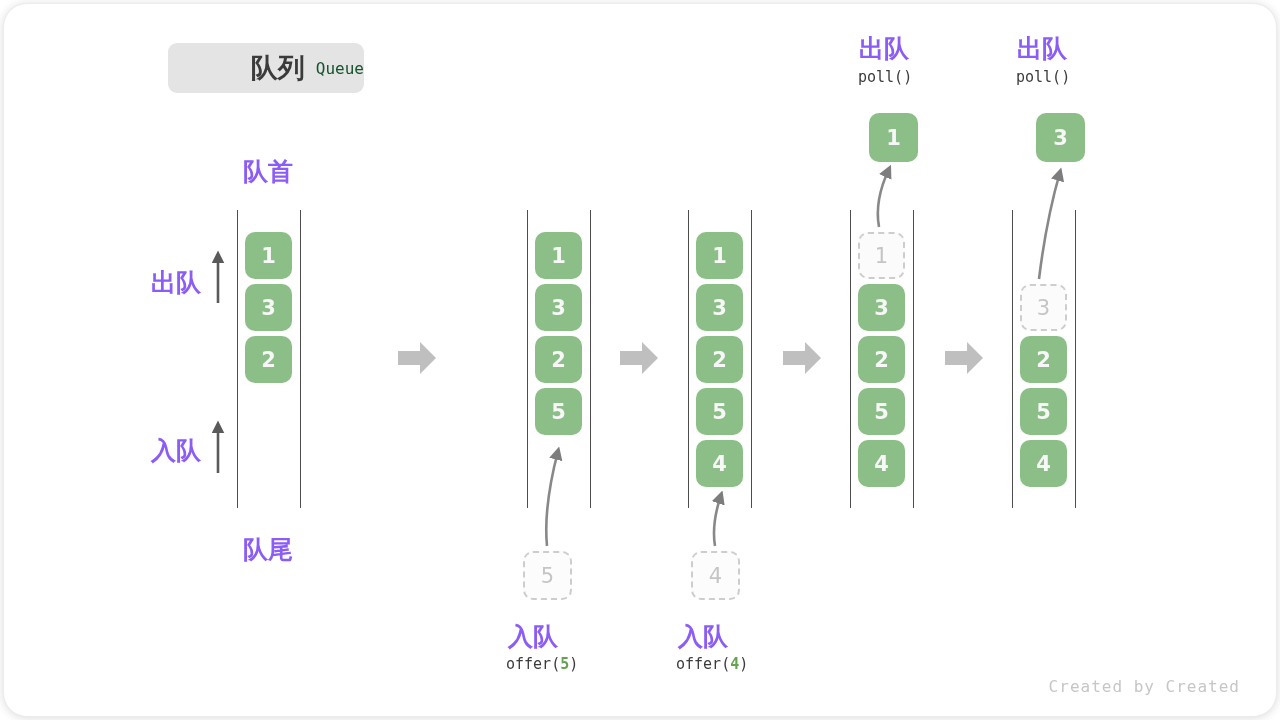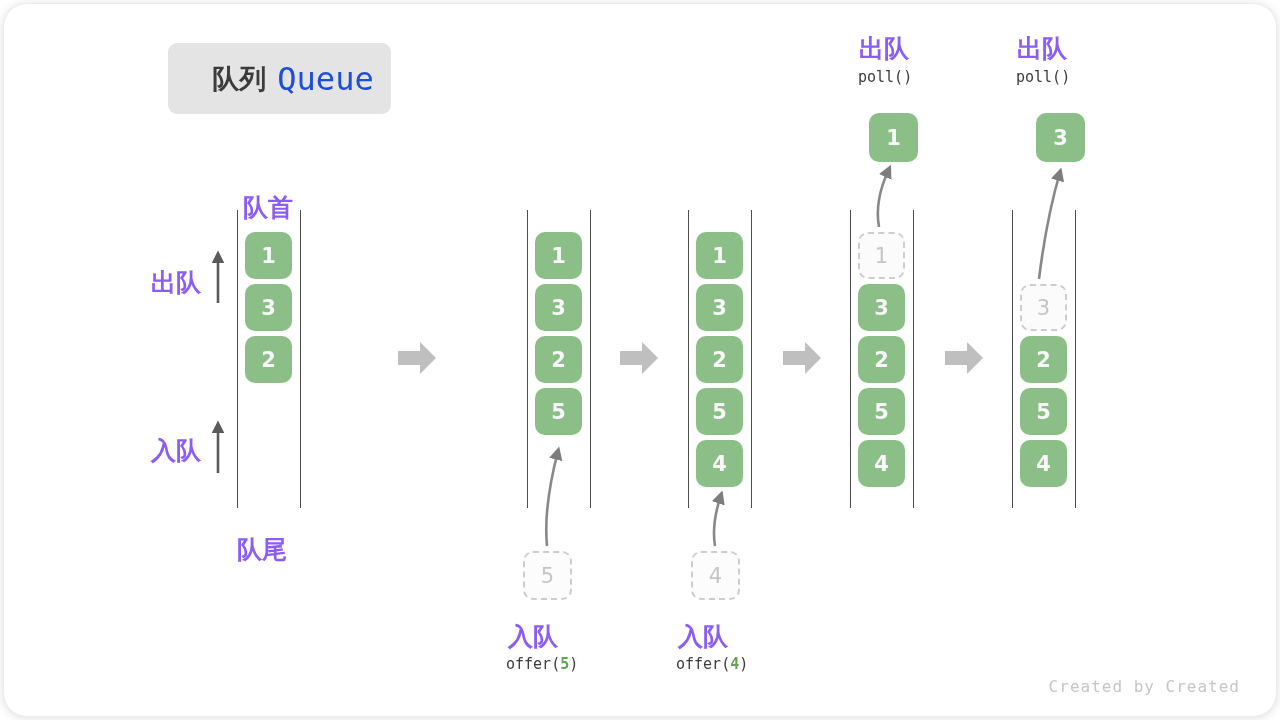--- a/index.html
+++ b/index.html
@@ -18,27 +18,27 @@
     left: 3px; top: 3px; right: 3px; bottom: 3px;
     background: #ffffff;
     border: 1px solid #ececec;
     border-radius: 24px;
     box-shadow: 0 1px 10px rgba(0,0,0,0.14);
     z-index: 0;
   }
 
   .title-badge {
     position: absolute; left: 168px; top: 43px;
-    width: 196px; height: 71px;
+    width: 196px; height: 50px;
     background: #e4e4e4; border-radius: 9px;
-    display: flex; align-items: center; justify-content: center;
-    gap: 11px; z-index: 2; padding-left: 27px;
+    display: flex; align-items: center; justify-content: flex-end;
+    gap: 11px; z-index: 2;
   }
   .title-zh { font-size: 27px; font-weight: 700; color: #3b3b3b; }
-  .title-en { font-family: "DejaVu Sans Mono", "Liberation Mono", monospace; font-size: 32px; color: #1d4ed8; }
+  .title-en { font-family: "DejaVu Sans Mono", "Liberation Mono", monospace; font-size: 16px; color: #14532d; }
 
   .cjk-label {
     position: absolute; z-index: 2;
     font-size: 25px; font-weight: 700; color: #8b5cf6;
     white-space: nowrap;
   }
   .code-label {
     position: absolute; z-index: 2;
     font-family: "DejaVu Sans Mono", "Liberation Mono", monospace;
     font-size: 15px; color: #3b3b3b; white-space: nowrap;
@@ -99,22 +99,22 @@
 
 <div class="canvas">
 
   <div class="card"></div>
 
   <div class="title-badge">
     <span class="title-zh">队列</span>
     <span class="title-en">Queue</span>
   </div>
 
-  <div class="cjk-label" style="left:237px; top:155px; width:62px; text-align:center;margin-top:36px;">队首</div>
-  <div class="cjk-label" style="left:237px; top:533px; width:62px; text-align:left;">队尾</div>
+  <div class="cjk-label" style="left:237px; top:155px; width:62px; text-align:center;">队首</div>
+  <div class="cjk-label" style="left:237px; top:533px; width:62px; text-align:center;">队尾</div>
   <div class="cjk-label" style="left:151px; top:266px;">出队</div>
   <div class="cjk-label" style="left:151px; top:434px;">入队</div>
 
   <svg class="arrows-svg" width="1280" height="720" viewBox="0 0 1280 720">
     <defs>
       <marker id="ah-gray" viewBox="0 0 10 10" refX="6.5" refY="5" markerWidth="5.2" markerHeight="5.2" orient="auto-start-reverse">
         <path d="M0,0 L10,5 L0,10 z" fill="#7d7d7d"></path>
       </marker>
       <marker id="ah-dark" viewBox="0 0 10 10" refX="6.5" refY="5" markerWidth="5" markerHeight="5" orient="auto-start-reverse">
         <path d="M0,0 L10,5 L0,10 z" fill="#5a5a5a"></path>

